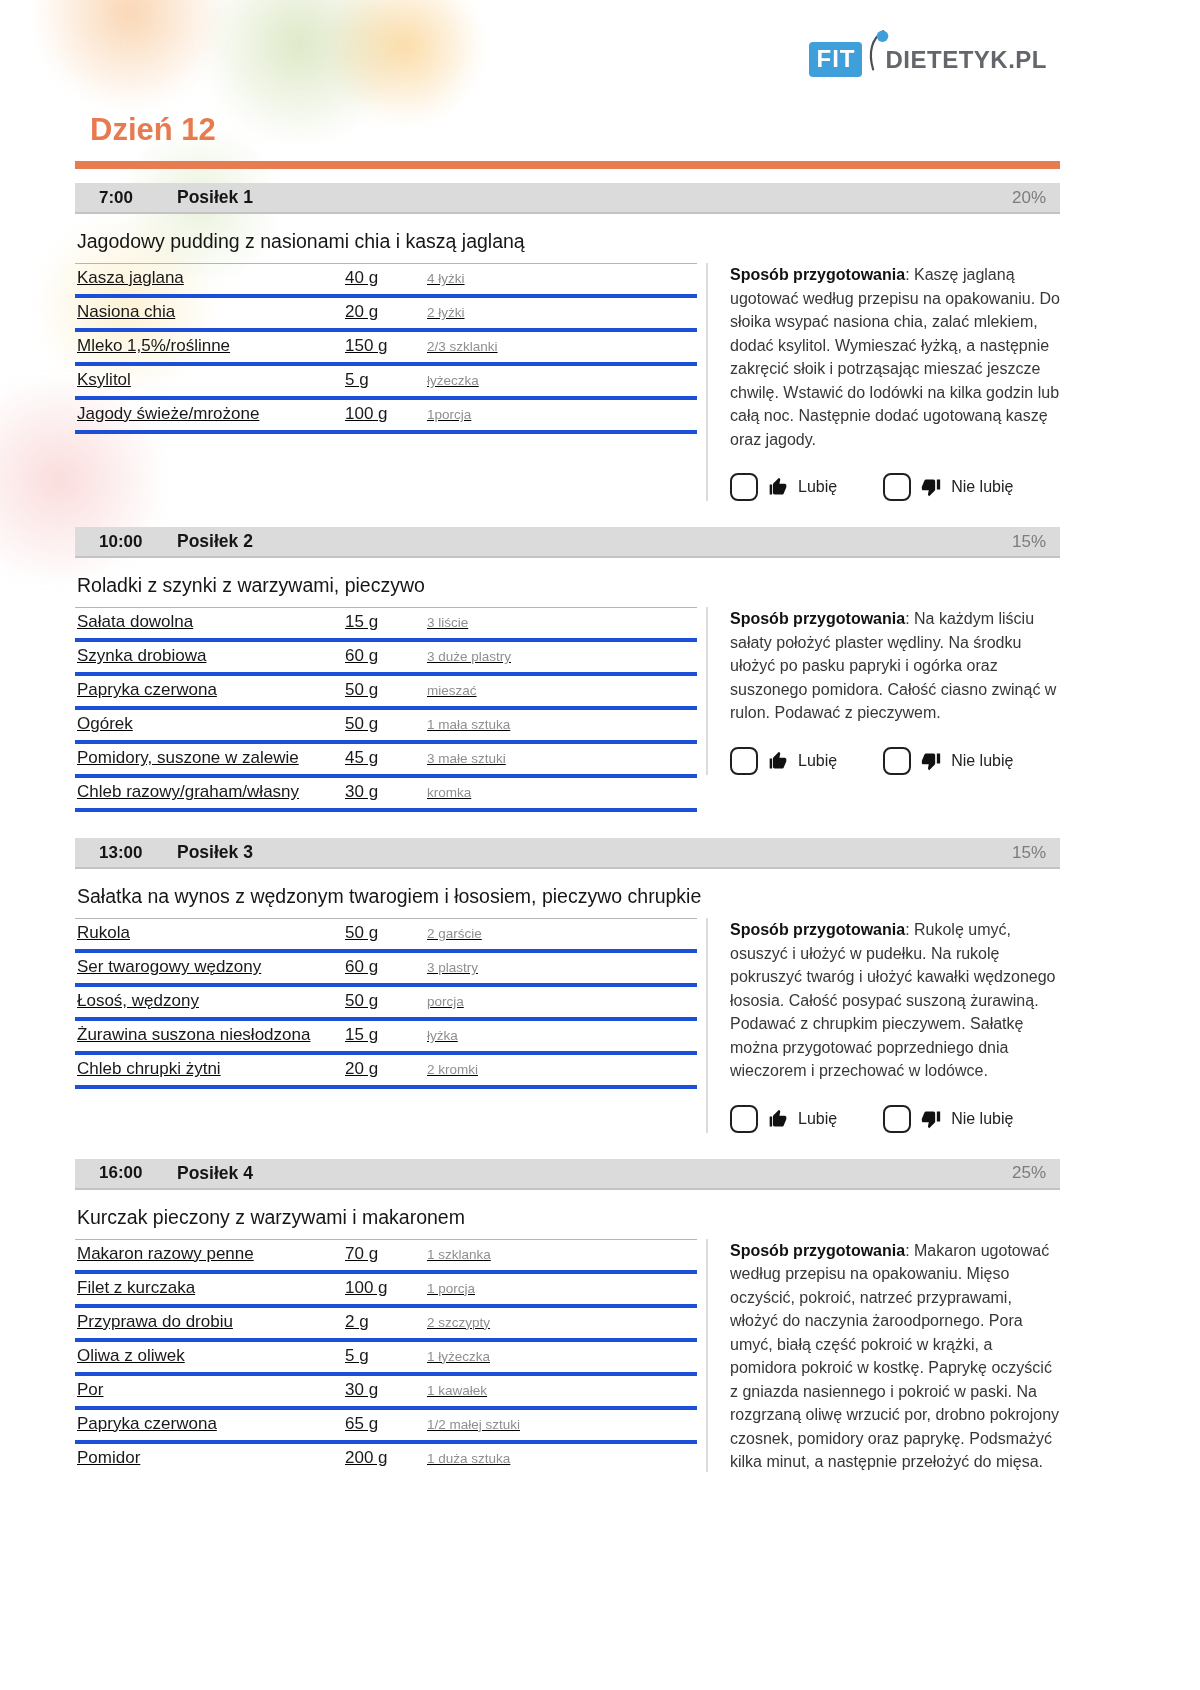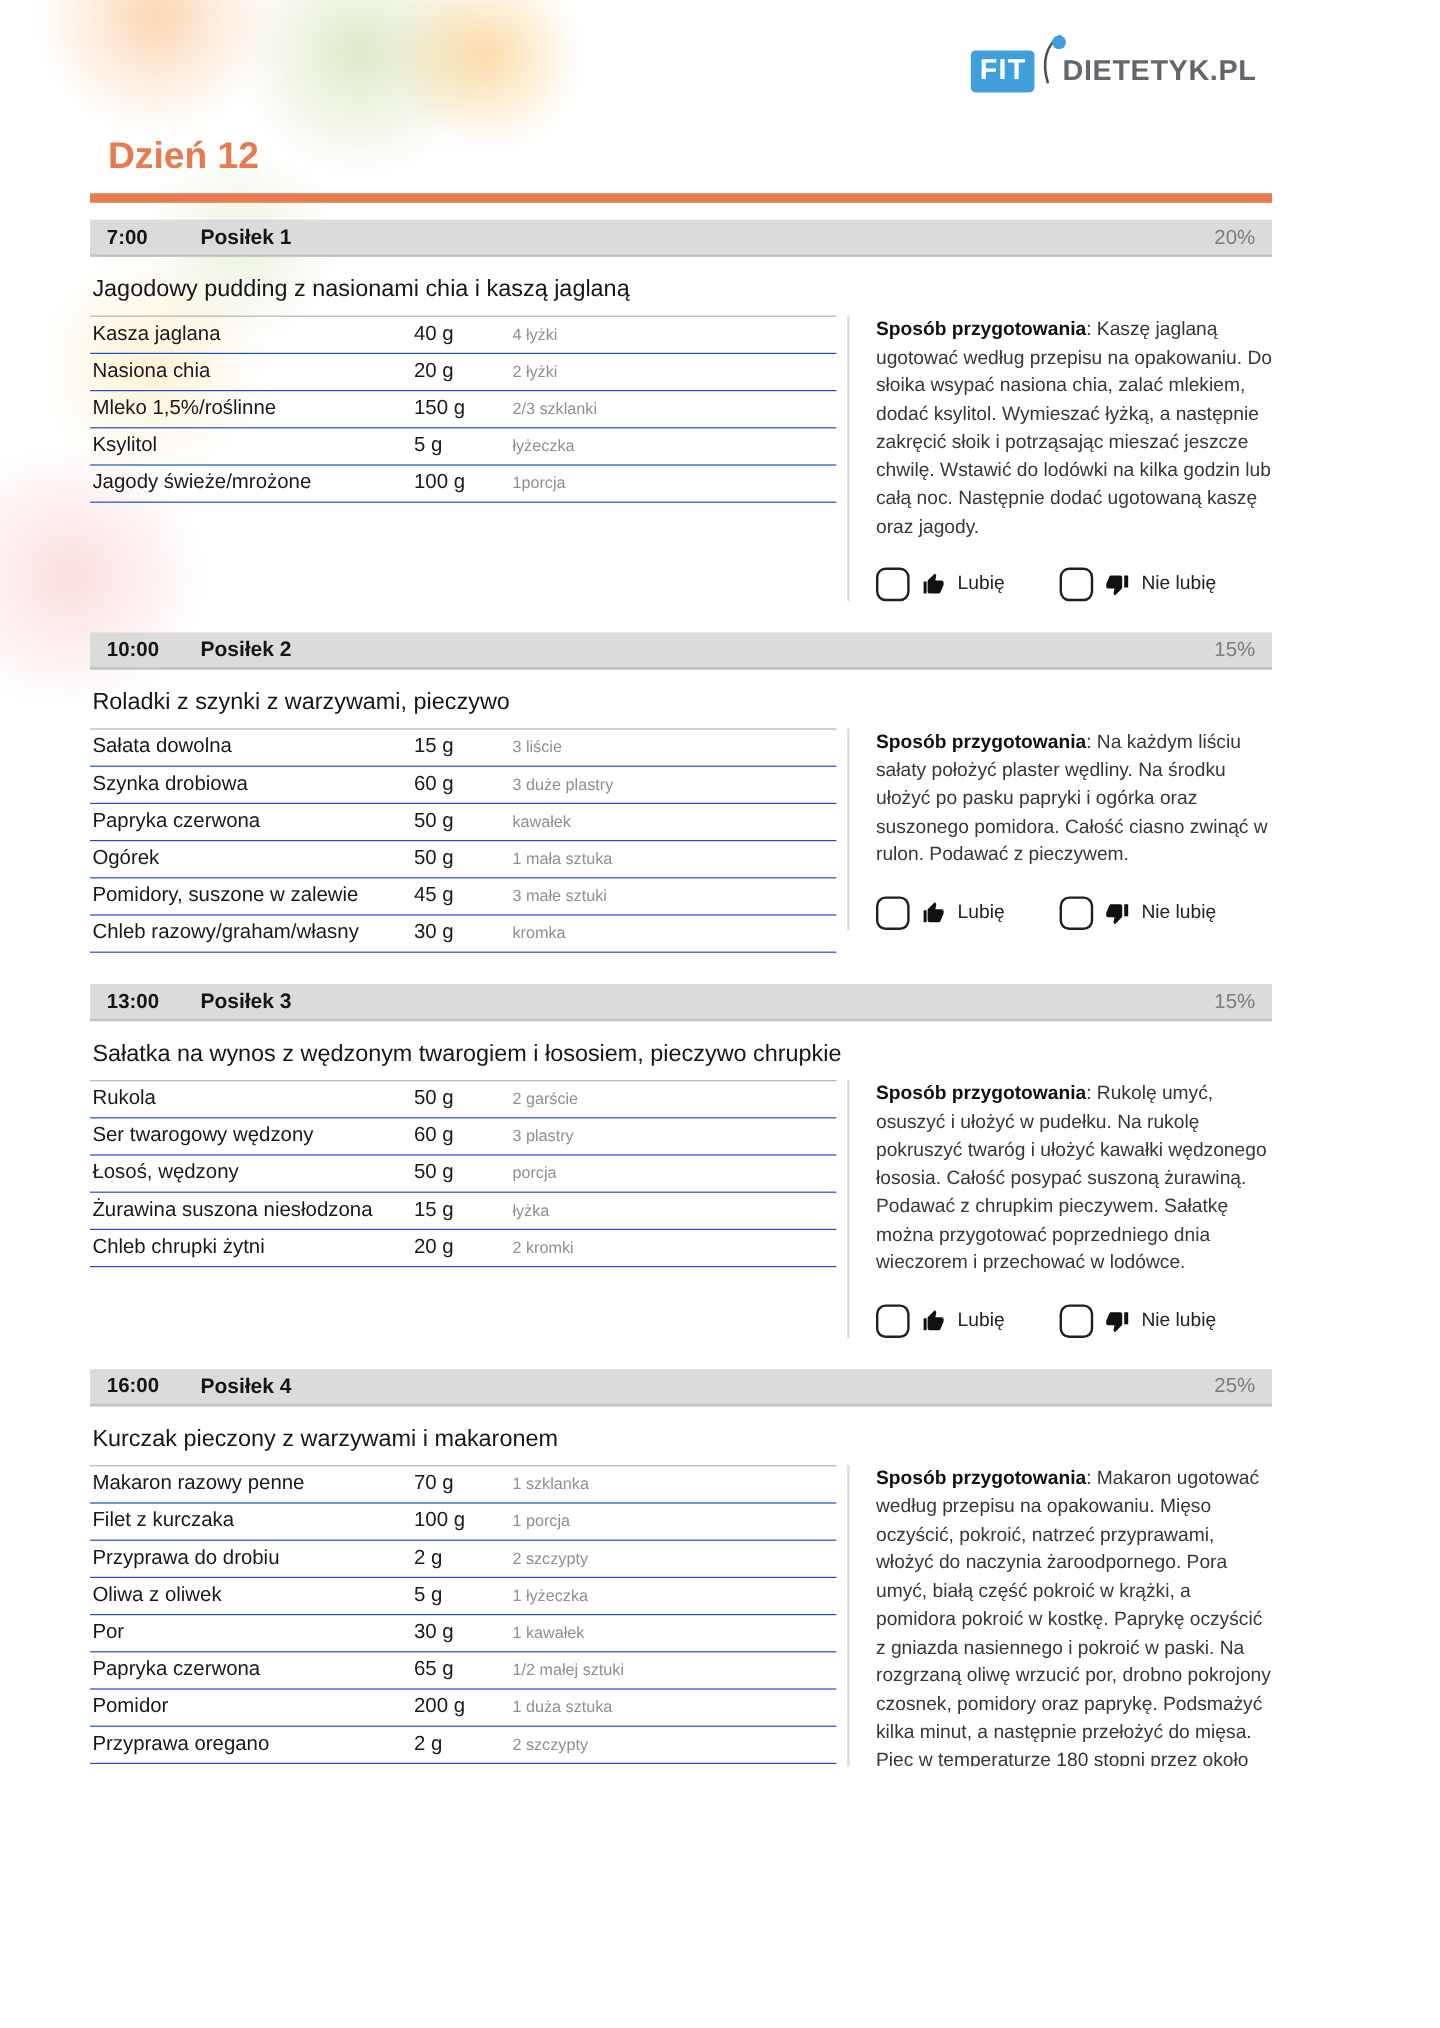--- a/index.html
+++ b/index.html
@@ -30,30 +30,30 @@
   .logo-rest { color:#63676b; font-weight:bold; font-size:24px; letter-spacing:.5px; }
 
   .content { position:relative; z-index:1; margin-left:75px; width:985px; padding-top:112px; }
   .day-title { margin-left:15px; font-size:31px; font-weight:bold; color:#e87a4f; }
   .accent-bar { margin-top:13px; height:8px; background:#e87c51; }
 
   .meal { margin-top:26px; }
   .meal:first-of-type { margin-top:14px; }
   .meal-header { display:flex; align-items:center; background:#dbdbdb;
                  border-bottom:2px solid #c3c3c3; height:31px; padding:0 14px; }
-  .meal-time { font-size:17px; font-weight:bold; color:#151515; width:78px; }
+  .meal-time { font-size:17px; font-weight:bold; color:#151515; width:78px;margin-left:10px; }
   .meal-name { font-size:17.5px; font-weight:bold; color:#151515; }
   .meal-percent { margin-left:auto; font-size:17px; color:#7c7c7c; }
 
   .dish-title { margin:16px 2px 10px; font-size:19.5px; font-weight:normal; color:#161616; }
 
   .meal-body { display:flex; align-items:flex-start; }
   .ingredients { width:622px; border-top:1px solid #b5b5b5; }
   .ing-row { display:grid; grid-template-columns:268px 82px 1fr; align-items:baseline;
-             border-bottom:1px solid #1d4ed8; padding:4px 2px 6px; }
+             border-bottom:4px solid #1d4ed8; padding:4px 2px 6px;text-decoration:underline; }
   .ing-name { font-size:17px; color:#191919; }
   .ing-amount { font-size:17px; color:#191919; }
   .ing-measure { font-size:13.5px; color:#8f8f8f; }
 
   .instructions { flex:1; border-left:2px solid #dcdcdc; margin-left:9px; padding-left:22px;
                   min-height:100%; }
   .prep { font-size:16px; line-height:1.47; color:#373737; }
   .prep strong { color:#111; }
 
   .vote-row { display:flex; align-items:center; margin-top:22px; }
@@ -173,21 +173,21 @@
             <span class="ing-measure">3 liście</span>
           </div>
           <div class="ing-row">
             <span class="ing-name">Szynka drobiowa</span>
             <span class="ing-amount">60 g</span>
             <span class="ing-measure">3 duże plastry</span>
           </div>
           <div class="ing-row">
             <span class="ing-name">Papryka czerwona</span>
             <span class="ing-amount">50 g</span>
-            <span class="ing-measure">kawałek</span>
+            <span class="ing-measure">mieszać</span>
           </div>
           <div class="ing-row">
             <span class="ing-name">Ogórek</span>
             <span class="ing-amount">50 g</span>
             <span class="ing-measure">1 mała sztuka</span>
           </div>
           <div class="ing-row">
             <span class="ing-name">Pomidory, suszone w zalewie</span>
             <span class="ing-amount">45 g</span>
             <span class="ing-measure">3 małe sztuki</span>

